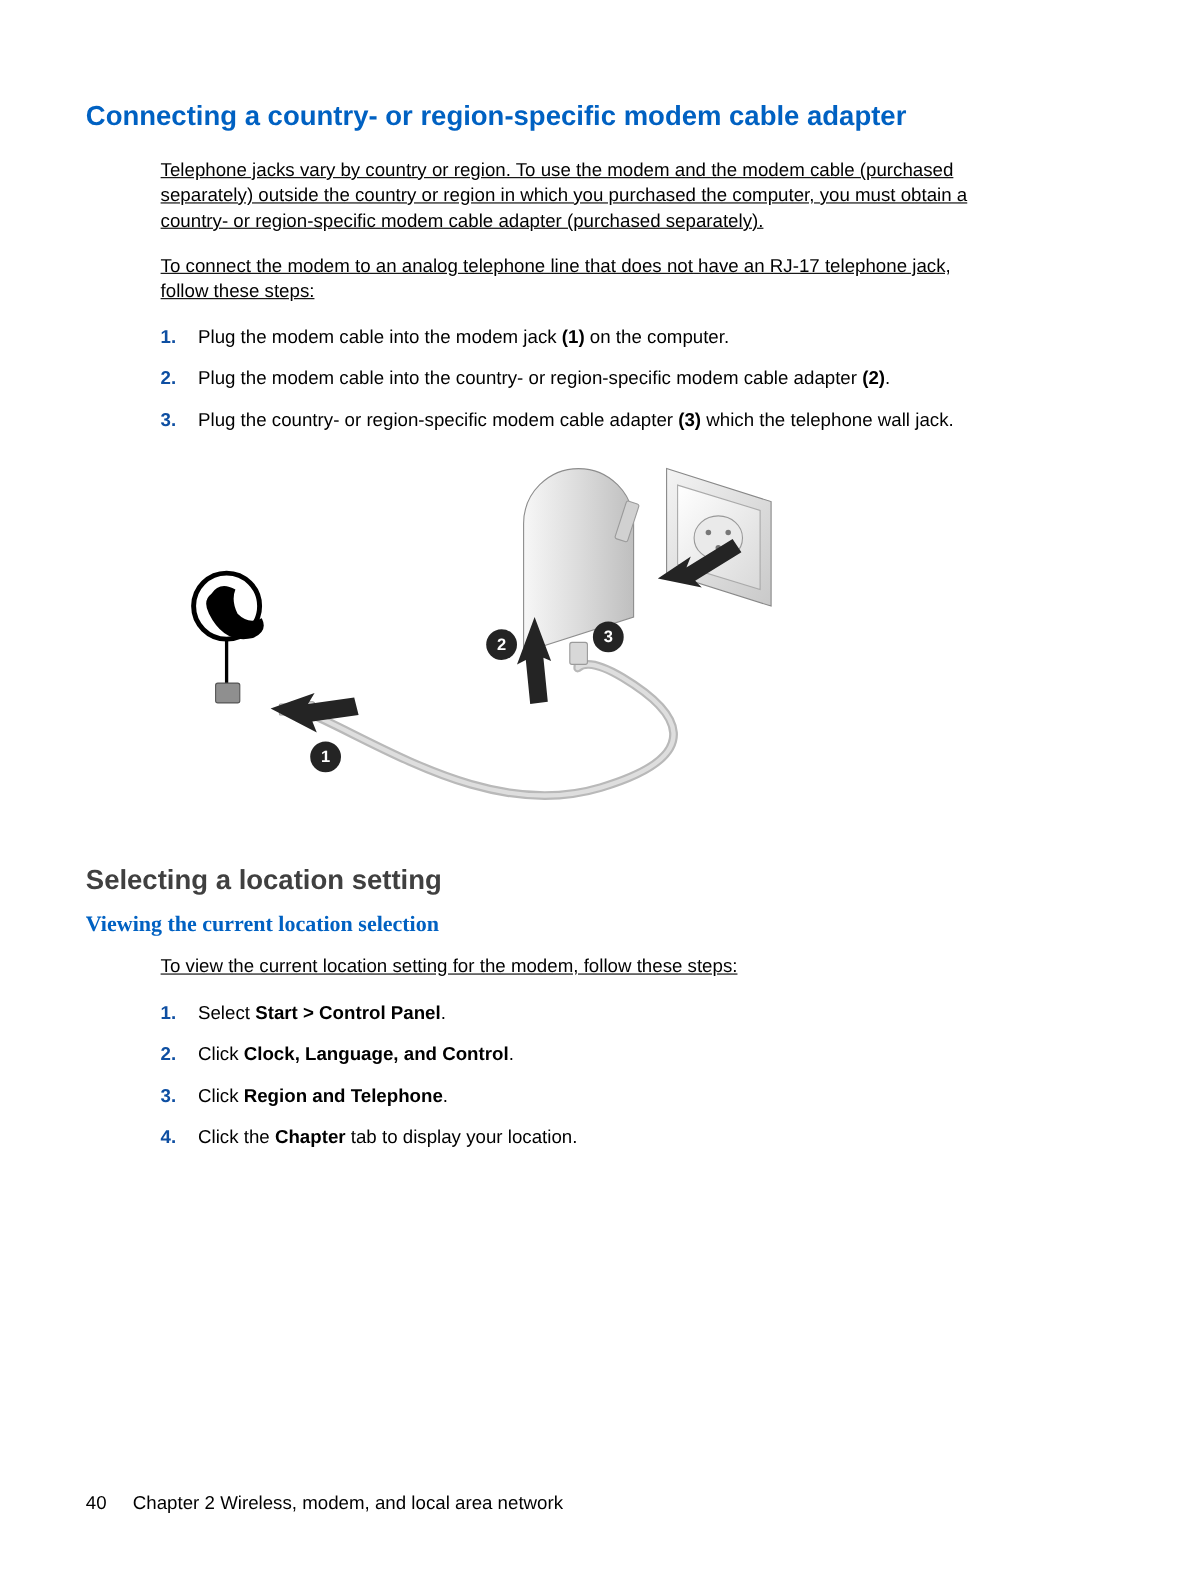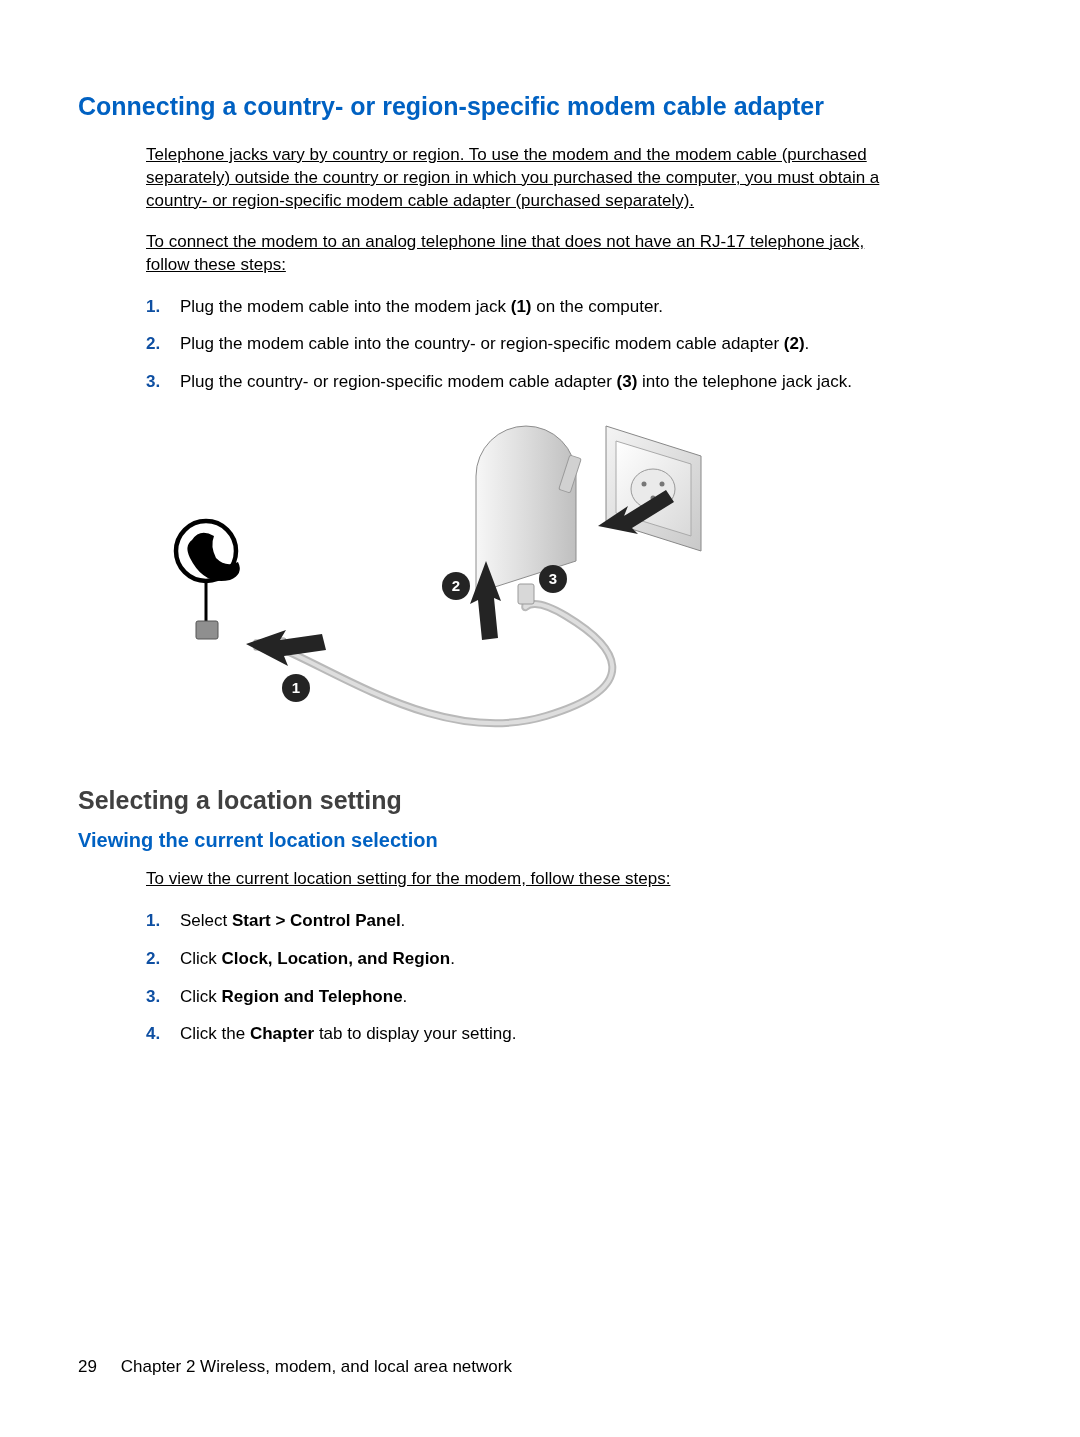--- a/index.html
+++ b/index.html
@@ -27,20 +27,21 @@
     font-size: 25px;
     font-weight: bold;
     color: #404040;
     margin: 22px 0 14px 0;
   }
   .h3 {
     font-size: 20px;
     font-weight: bold;
     color: #0061c2;
     margin: 12px 0 16px 0;
+    font-family: Liberation Serif, serif;
   }
   .body-text {
     font-size: 17px;
     line-height: 1.35;
     margin: 0 0 18px 0;
     padding-left: 68px;
     text-decoration: underline;
   }
   .intro-text { padding-left: 68px; }
   ol.steps {
@@ -101,21 +102,21 @@
     <li>
       <span class="num">1.</span>
       <span>Plug the modem cable into the modem jack </span><span class="bold">(1)</span><span> on the computer.</span>
     </li>
     <li>
       <span class="num">2.</span>
       <span>Plug the modem cable into the country- or region-specific modem cable adapter </span><span class="bold">(2)</span><span>.</span>
     </li>
     <li>
       <span class="num">3.</span>
-      <span>Plug the country- or region-specific modem cable adapter </span><span class="bold">(3)</span><span> into the telephone jack jack.</span>
+      <span>Plug the country- or region-specific modem cable adapter </span><span class="bold">(3)</span><span> which the telephone wall jack.</span>
     </li>
   </ol>
 
   <div class="figure-wrap">
     <div class="figure-box">
       <svg viewBox="0 0 560 340" width="560" height="340">
 
         <g>
           <defs>
             <linearGradient id="plateGrad" x1="0" y1="0" x2="1" y2="1">
@@ -206,30 +207,30 @@
 
   <p class="body-text intro-text">To view the current location setting for the modem, follow these steps:</p>
 
   <ol class="steps">
     <li>
       <span class="num">1.</span>
       <span>Select </span><span class="bold">Start &gt; Control Panel</span><span>.</span>
     </li>
     <li>
       <span class="num">2.</span>
-      <span>Click </span><span class="bold">Clock, Location, and Region</span><span>.</span>
+      <span>Click </span><span class="bold">Clock, Language, and Control</span><span>.</span>
     </li>
     <li>
       <span class="num">3.</span>
       <span>Click </span><span class="bold">Region and Telephone</span><span>.</span>
     </li>
     <li>
       <span class="num">4.</span>
-      <span>Click the </span><span class="bold">Chapter</span><span> tab to display your setting.</span>
+      <span>Click the </span><span class="bold">Chapter</span><span> tab to display your location.</span>
     </li>
   </ol>
 
   <div class="footer">
-    <span class="pg">29</span>
+    <span class="pg">40</span>
     <span>Chapter 2   Wireless, modem, and local area network</span>
   </div>
 
 </div>
 
 </body></html>

